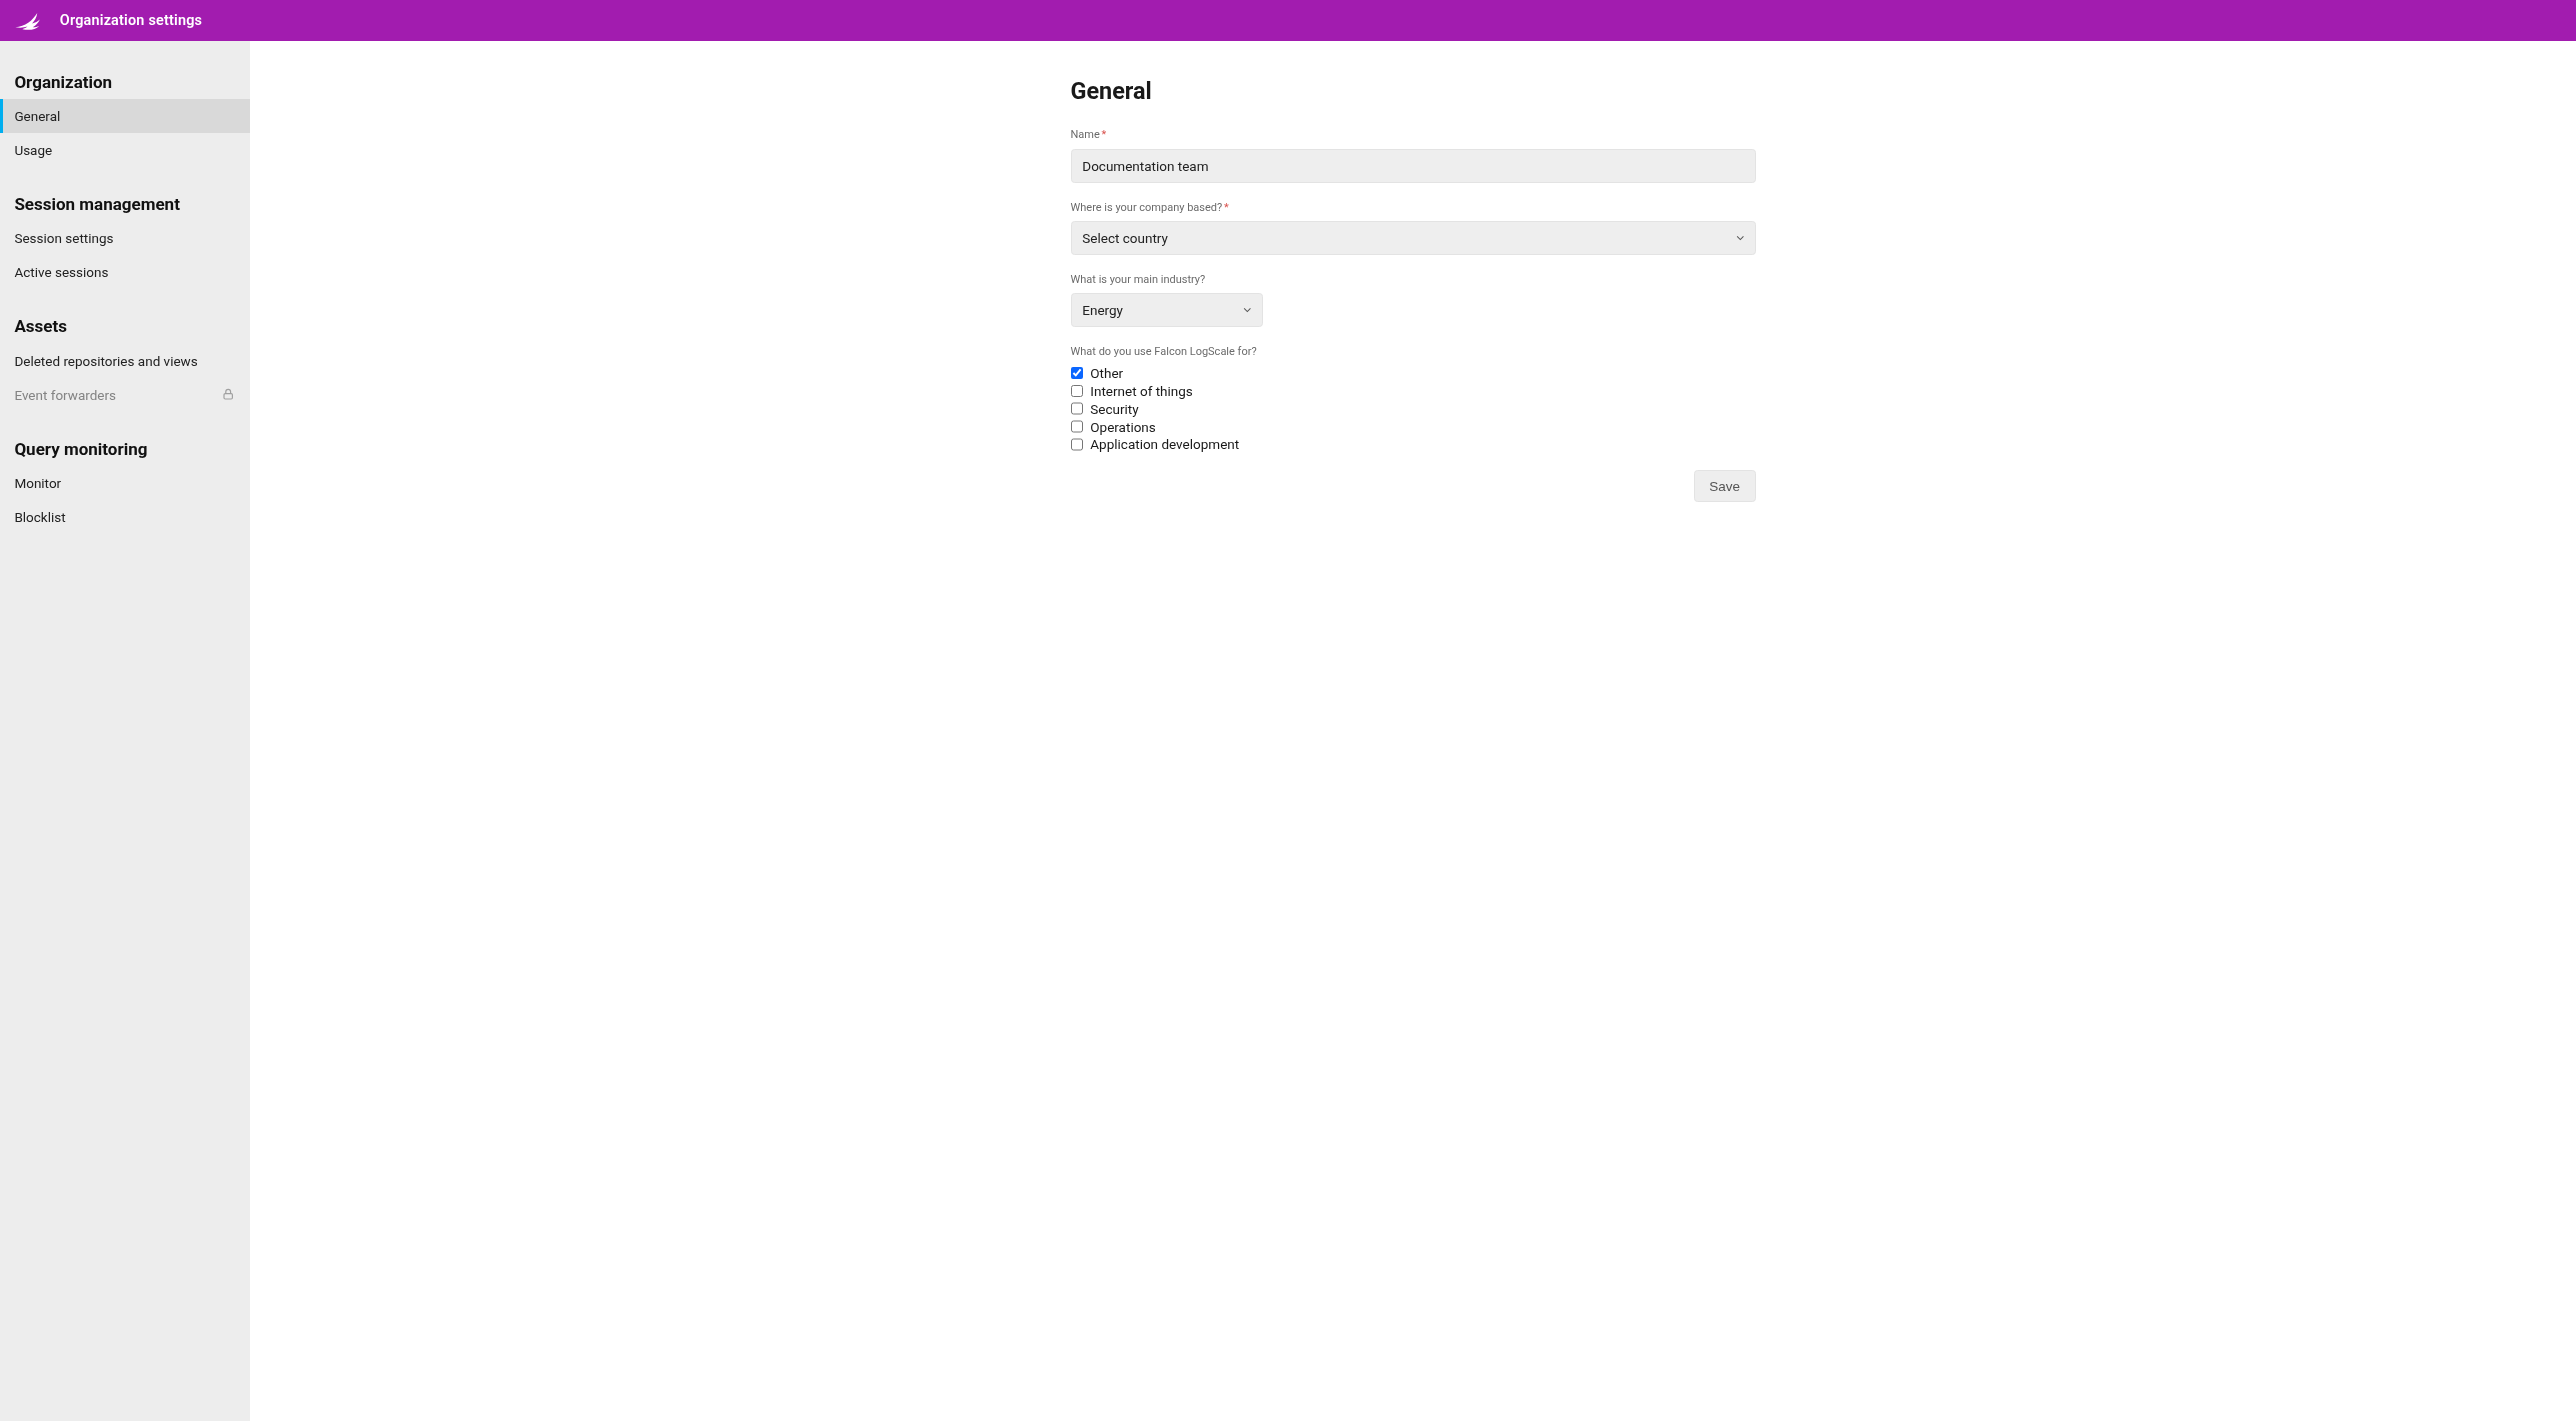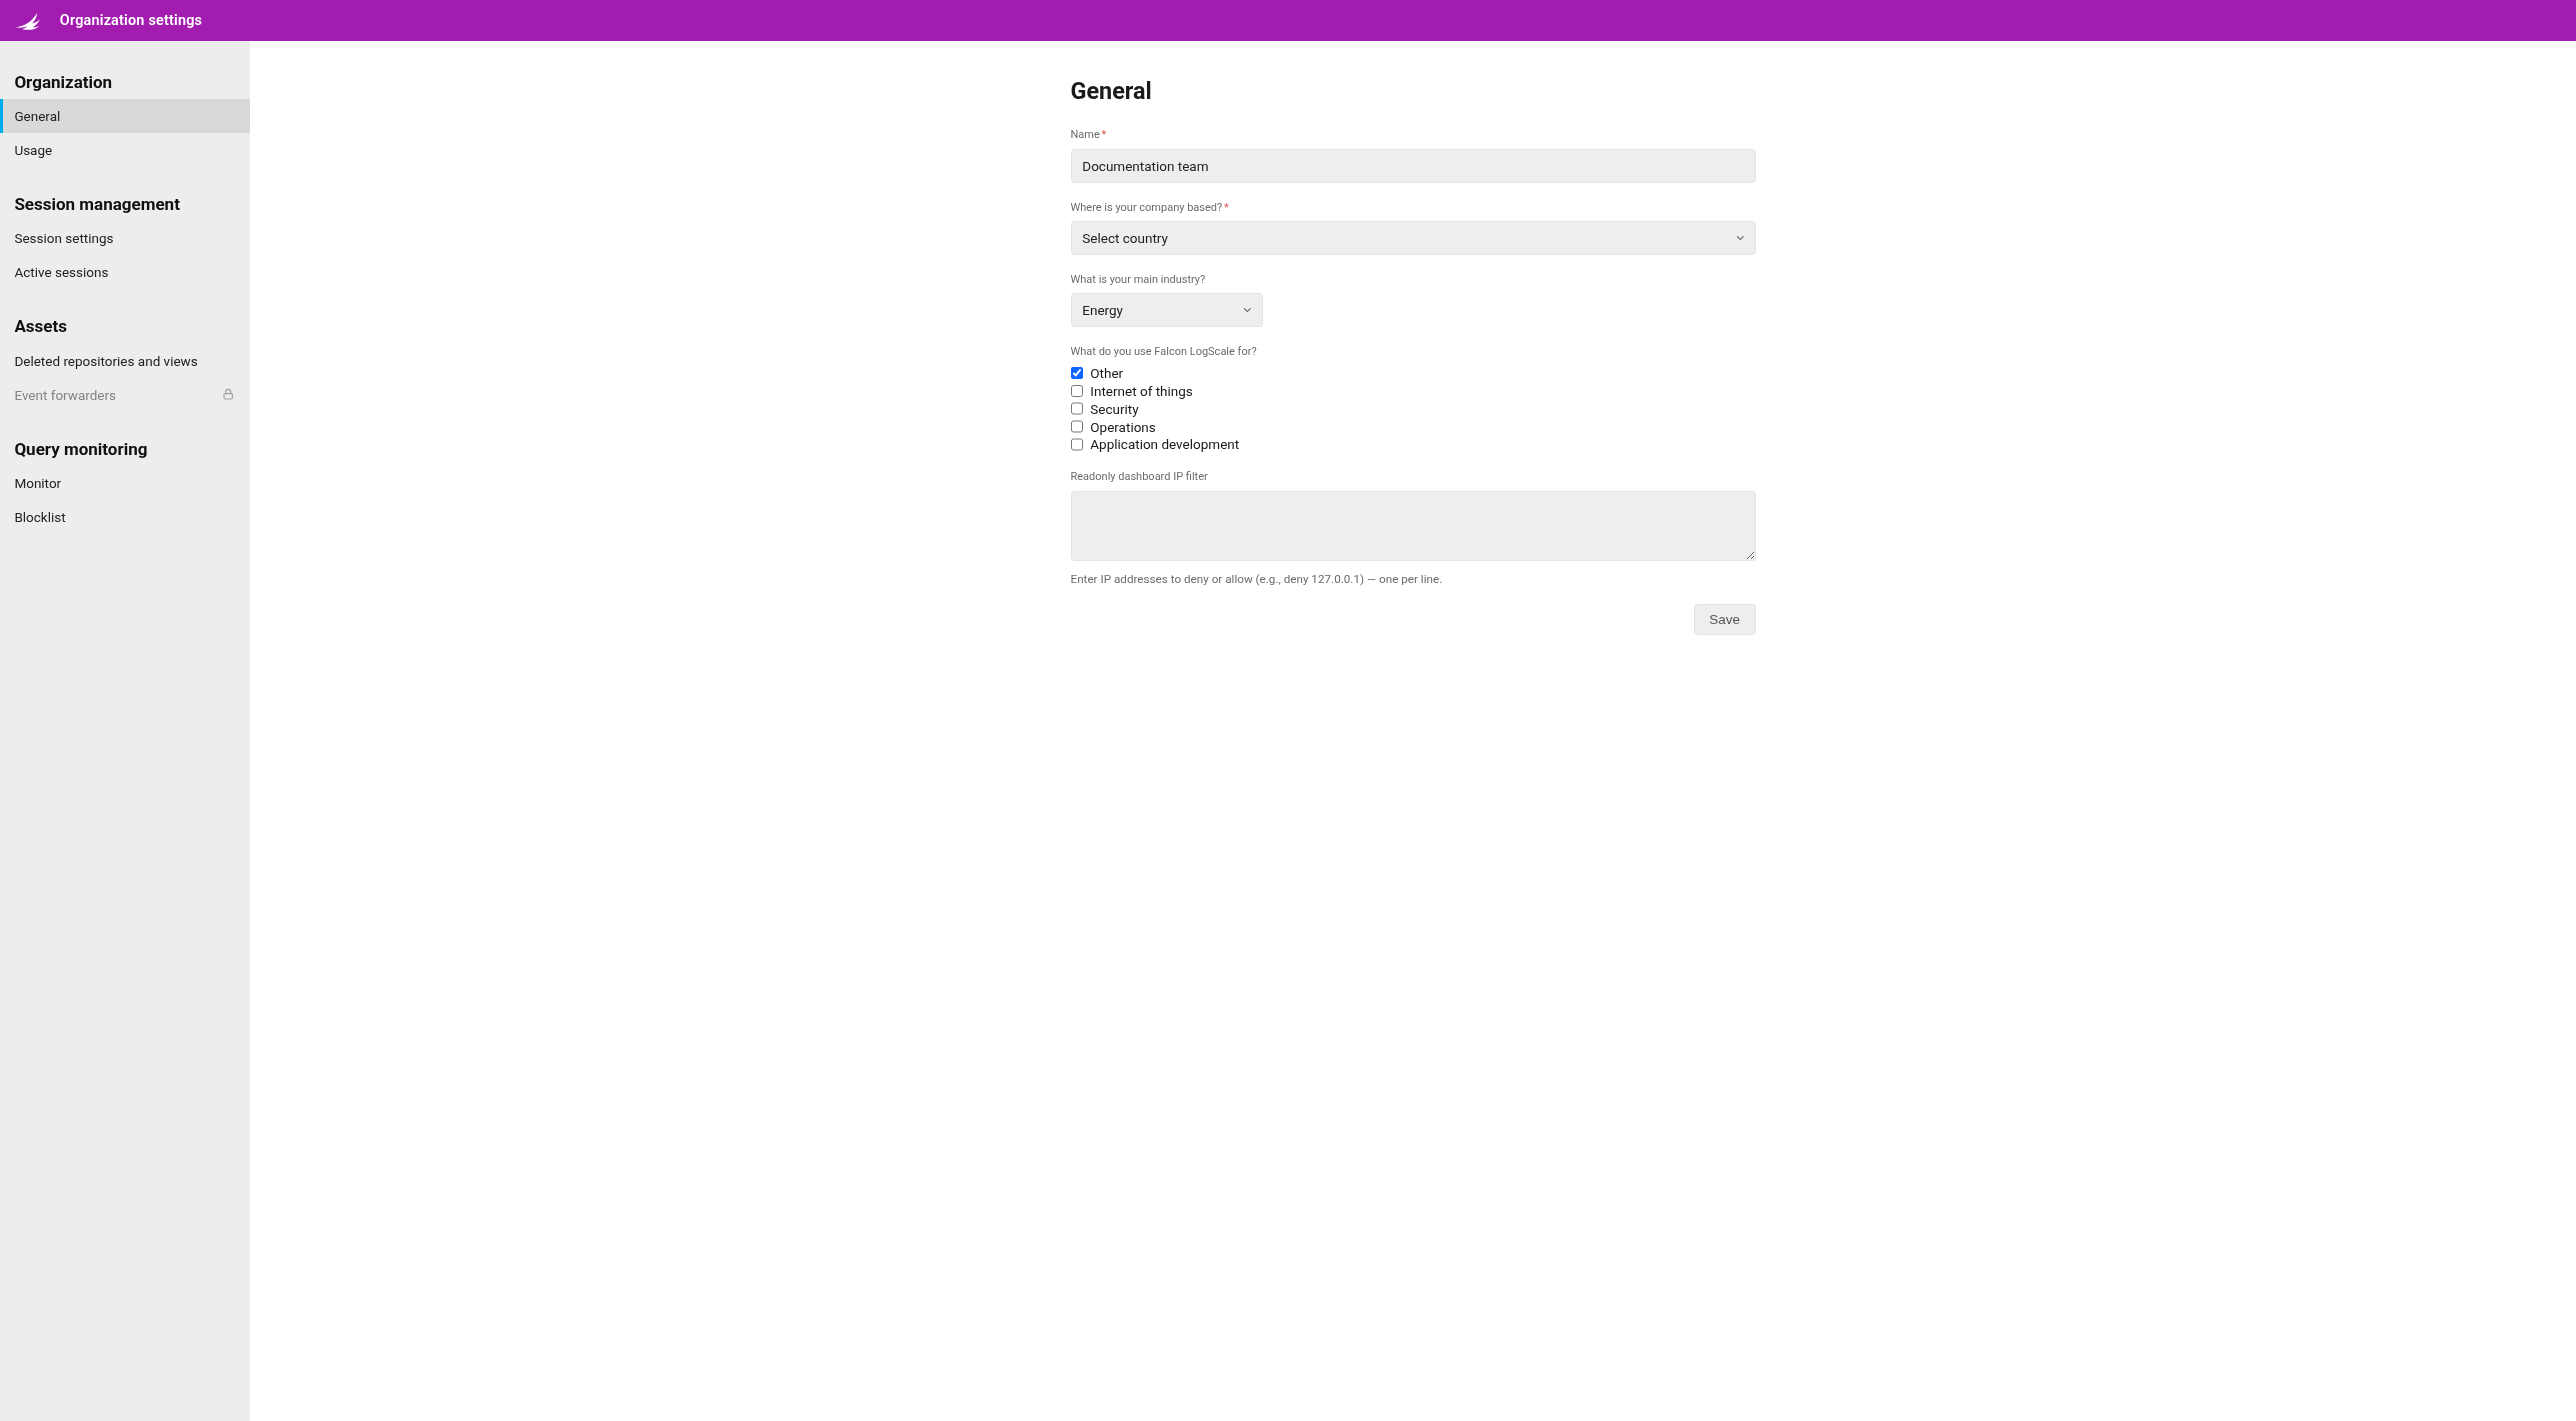--- a/index.html
+++ b/index.html
@@ -172,25 +172,20 @@
             <input type="checkbox" style="">
             <span>Operations</span>
           </label>
           <label class="check-row">
             <input type="checkbox" style="">
             <span>Application development</span>
           </label>
         </div>
       </div>
 
-      <div class="form-group">
-        <label class="form-label">Readonly dashboard IP filter</label>
-        <textarea class="textarea" style=""></textarea>
-        <div class="help-text">Enter IP addresses to deny or allow (e.g., deny 127.0.0.1) — one per line.</div>
-      </div>
 
       <div class="actions">
         <button class="save-btn">Save</button>
       </div>
     </div>
   </div>
 
 </div>
 
 

